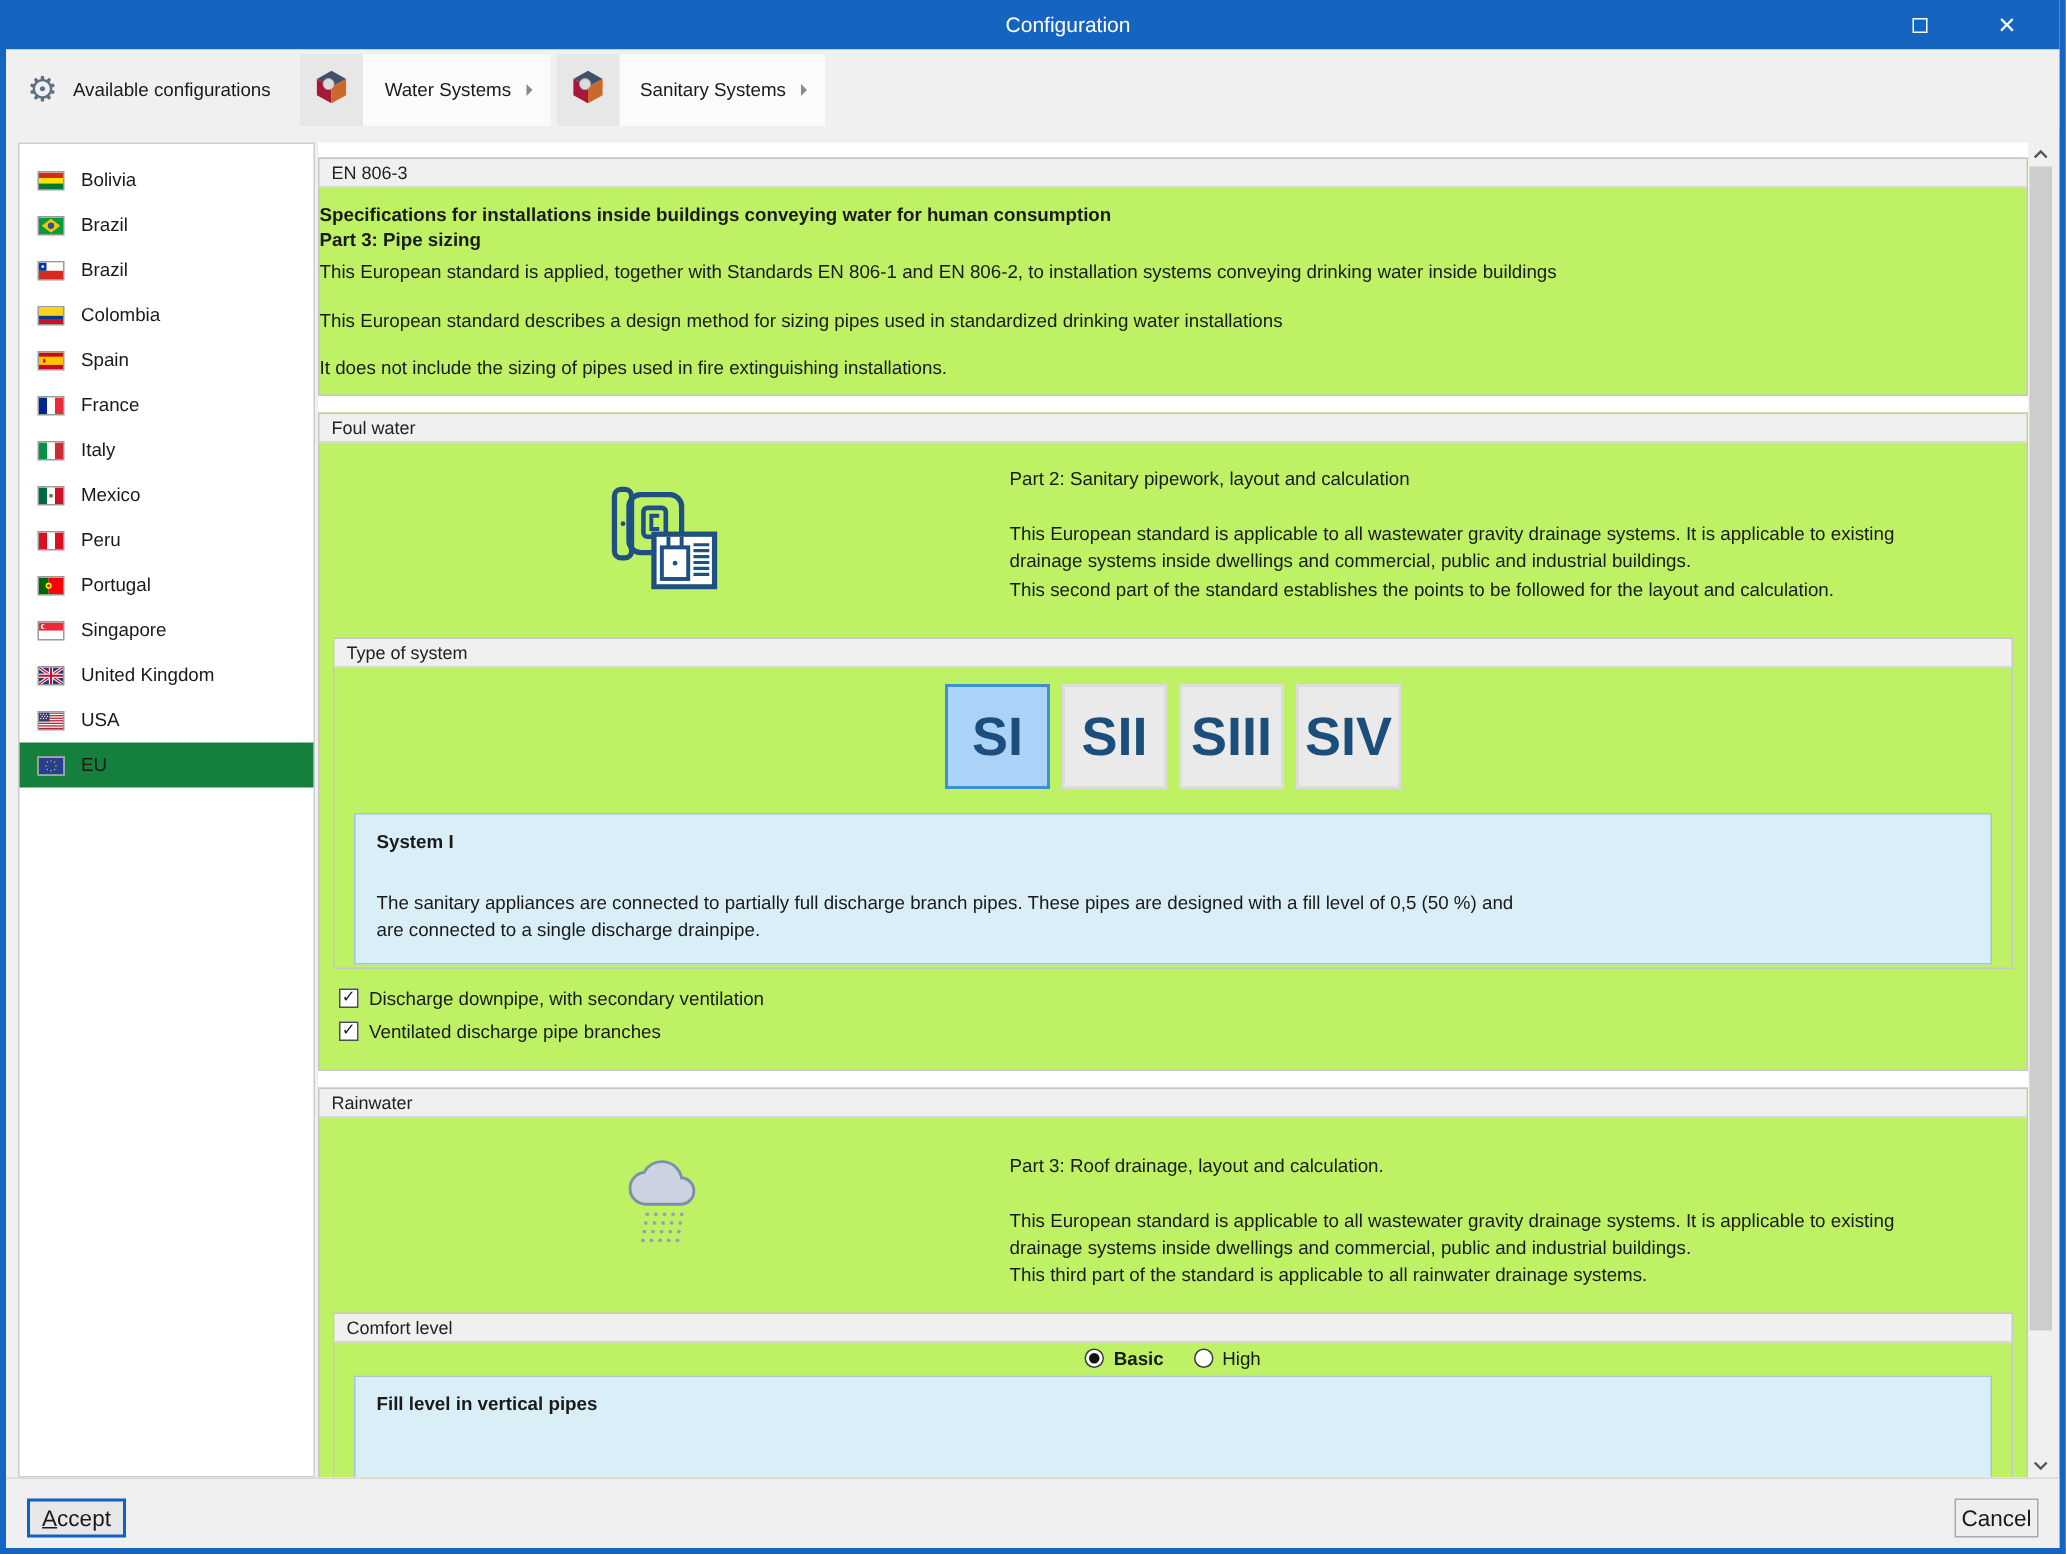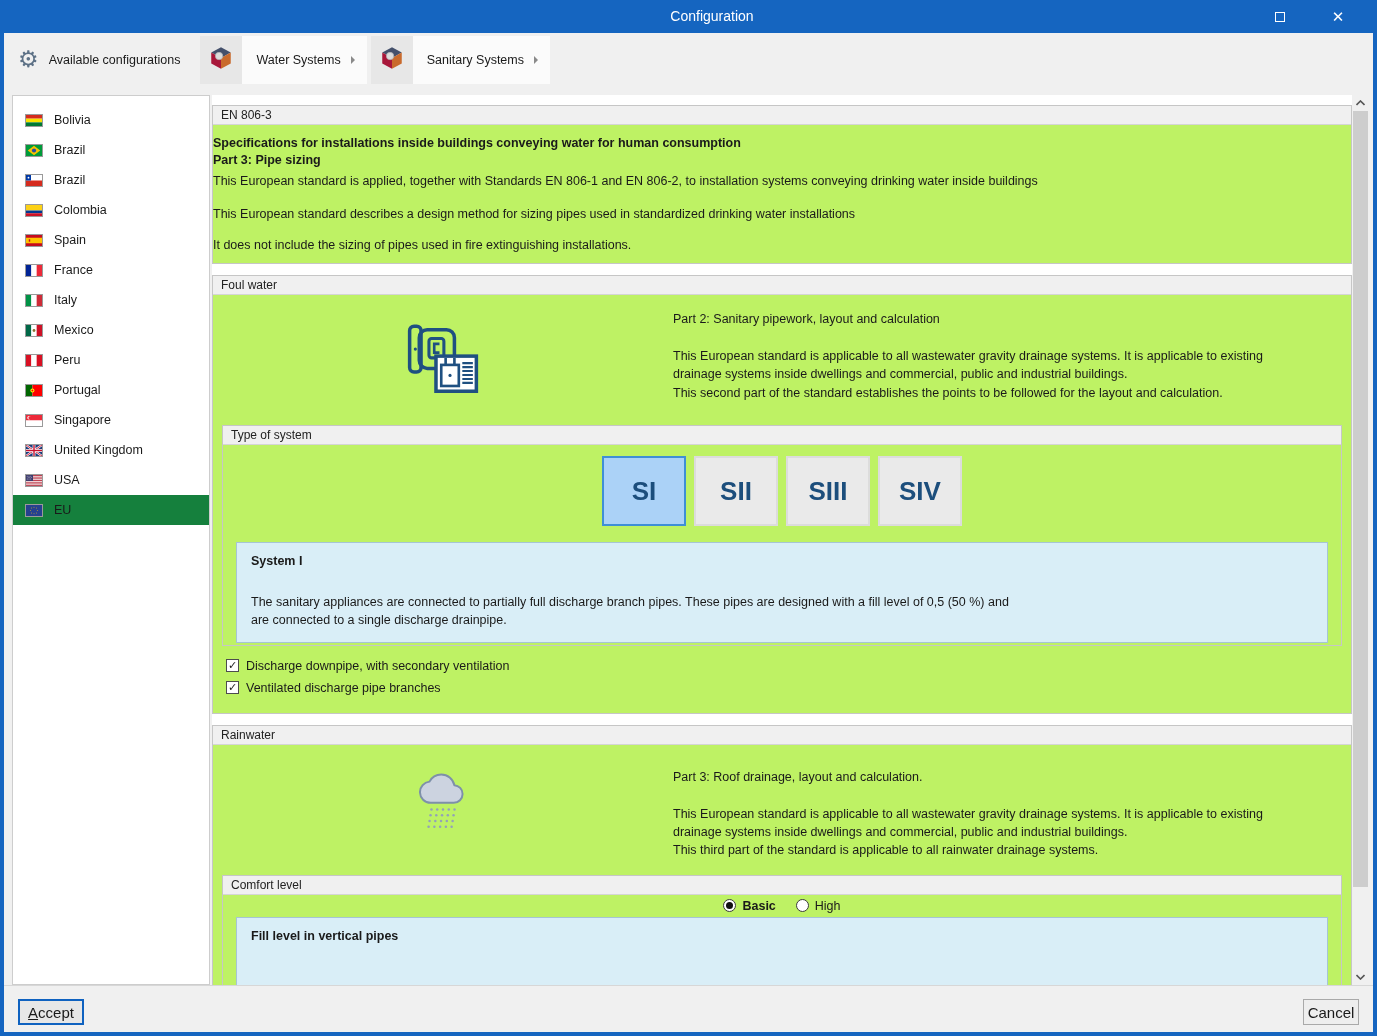--- a/index.html
+++ b/index.html
@@ -41,21 +41,21 @@
   .gap4{ height:4px; } .gap14{ height:14px; } .gap16{ height:16px; } .gap19{ height:19px; }
   .std-row{ display:flex; }
   .icon-col{ width:460px; display:flex; justify-content:center; }
   .text-col{ flex:1; padding-right:20px; }
   .foul-row{ padding-top:26px; padding-bottom:6px; min-height:130px; }
   .foul-row .text-col, .rain-row .text-col{ padding-top:-14px; }
   .rain-row{ padding-top:18px; padding-bottom:6px; min-height:130px; }
   .pline{ height:18.3px; line-height:18.3px; }
   .subgroup{ border:1px solid #c6c6c6; margin:0 9px 0 9px; }
   .sys-buttons{ display:flex; justify-content:center; gap:8px; padding:11px 0 16px; }
-  .sys-btn{ width:84px; height:70px; display:flex; align-items:center; justify-content:center; background:#eaeaea; border:2px solid #dcdcdc; color:#1c4e7c; font-size:26px; font-weight:bold; cursor:default; }
+  .sys-btn{ width:70px; height:70px; display:flex; align-items:center; justify-content:center; background:#eaeaea; border:2px solid #dcdcdc; color:#1c4e7c; font-size:36px; font-weight:bold; cursor:default; }
   .sys-btn.selected{ background:#abd2f7; border:2px solid #3f8fd6; }
   .infobox{ background:#d9eef7; border:1px solid #a6c5d4; margin:0 13px 2px; padding:10px 14px 12px; }
   .cb-area{ padding:12px 13px 11px; }
   .cb-row{ display:flex; align-items:center; gap:7px; height:16px; margin-bottom:6px; }
   .checkbox{ width:13px; height:13px; border:1px solid #4d4d4d; background:#fff; display:flex; align-items:center; justify-content:center; font-size:11px; line-height:1; color:#1a1a1a; }
   .radio-row{ display:flex; justify-content:center; align-items:center; gap:20px; padding:4px 0; }
   .radio-opt{ display:flex; align-items:center; gap:6px; }
   .radio{ width:13px; height:13px; border:1px solid #3c3c3c; border-radius:50%; background:#fff; display:flex; align-items:center; justify-content:center; }
   .radio .dot{ width:7px; height:7px; border-radius:50%; background:#111; }
   .comfort-info{ height:120px; }

